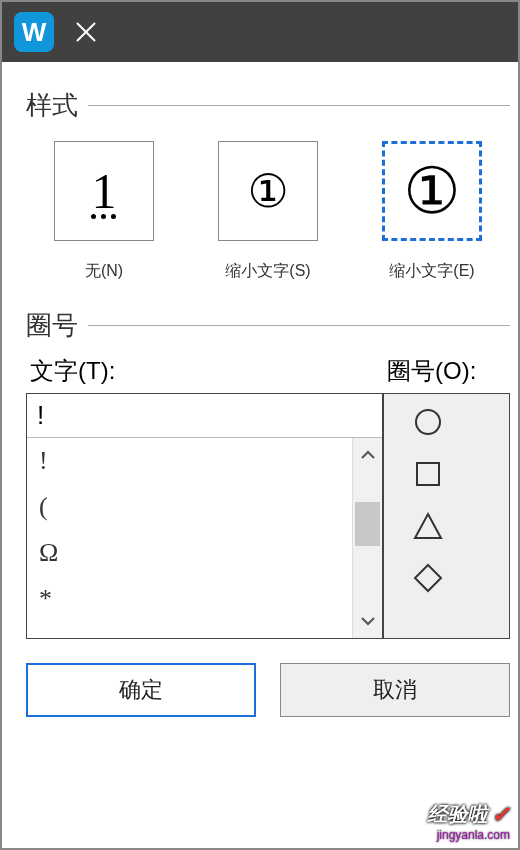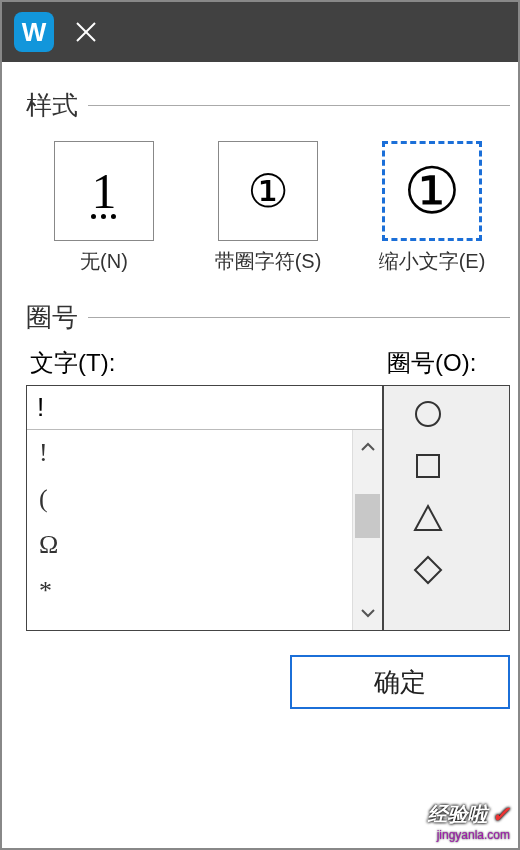--- a/index.html
+++ b/index.html
@@ -91,22 +91,22 @@
       justify-content: center;
       font-size: 50px;
       font-family: "Times New Roman", serif;
       cursor: pointer;
       background: #fff;
     }
     .style-tile.selected {
       border: 3px dashed #1b6fd8;
     }
     .style-label {
-      margin-top: 7px;
-      font-size: 20px;
+      margin-top: 20px;
+      font-size: 16px;
       color: #333;
       text-align: center;
       line-height: 1.3;
     }
     fieldset.enclose-group {
       border: none;
       border-top: 1px solid #aaa;
       margin-top: 26px;
       padding-top: 10px;
     }
@@ -193,23 +193,23 @@
       display: flex; align-items: center; justify-content: center;
       margin-left: 10px;
     }
     .btn-row {
       display: flex;
       gap: 24px;
       margin-top: 24px;
       justify-content: flex-end;
     }
     .btn {
-      width: 220px;
+      width: 240px;
       height: 54px;
-      font-size: 26px;
+      font-size: 22px;
       display: flex;
       align-items: center;
       justify-content: center;
       cursor: pointer;
     }
     .btn-primary {
       border: 2px solid #1b6fd8;
       background: #fff;
       color: #222;
     }
@@ -267,21 +267,21 @@
           <div class="style-tile">
             <span style="font-family:'Times New Roman',serif; text-decoration: underline dotted; text-underline-offset:6px;">1</span>
           </div>
           <div class="style-label">无(N)</div>
         </div>
 
         <div class="style-col">
           <div class="style-tile">
             <span style="font-size:46px;">①</span>
           </div>
-          <div class="style-label">带圈字符(S)</div>
+          <div class="style-label">缩小文字(S)</div>
         </div>
 
         <div class="style-col">
           <div class="style-tile selected">
             <span style="font-size:64px;">①</span>
           </div>
           <div class="style-label">缩小文字(E)</div>
         </div>
 
       </div>
@@ -345,20 +345,21 @@
                 </svg>
             </div>
           </div>
         </div>
 
       </div>
     </fieldset>
 
     <div class="btn-row">
       <div class="btn btn-primary">确定</div>
+      <div class="btn btn-secondary">取消</div>
     </div>
 
   </div>
 </div>
 
 <div class="watermark">
   <div class="wm-top">
     <span>经验啦</span>
     <span class="wm-check">✓</span>
   </div>

